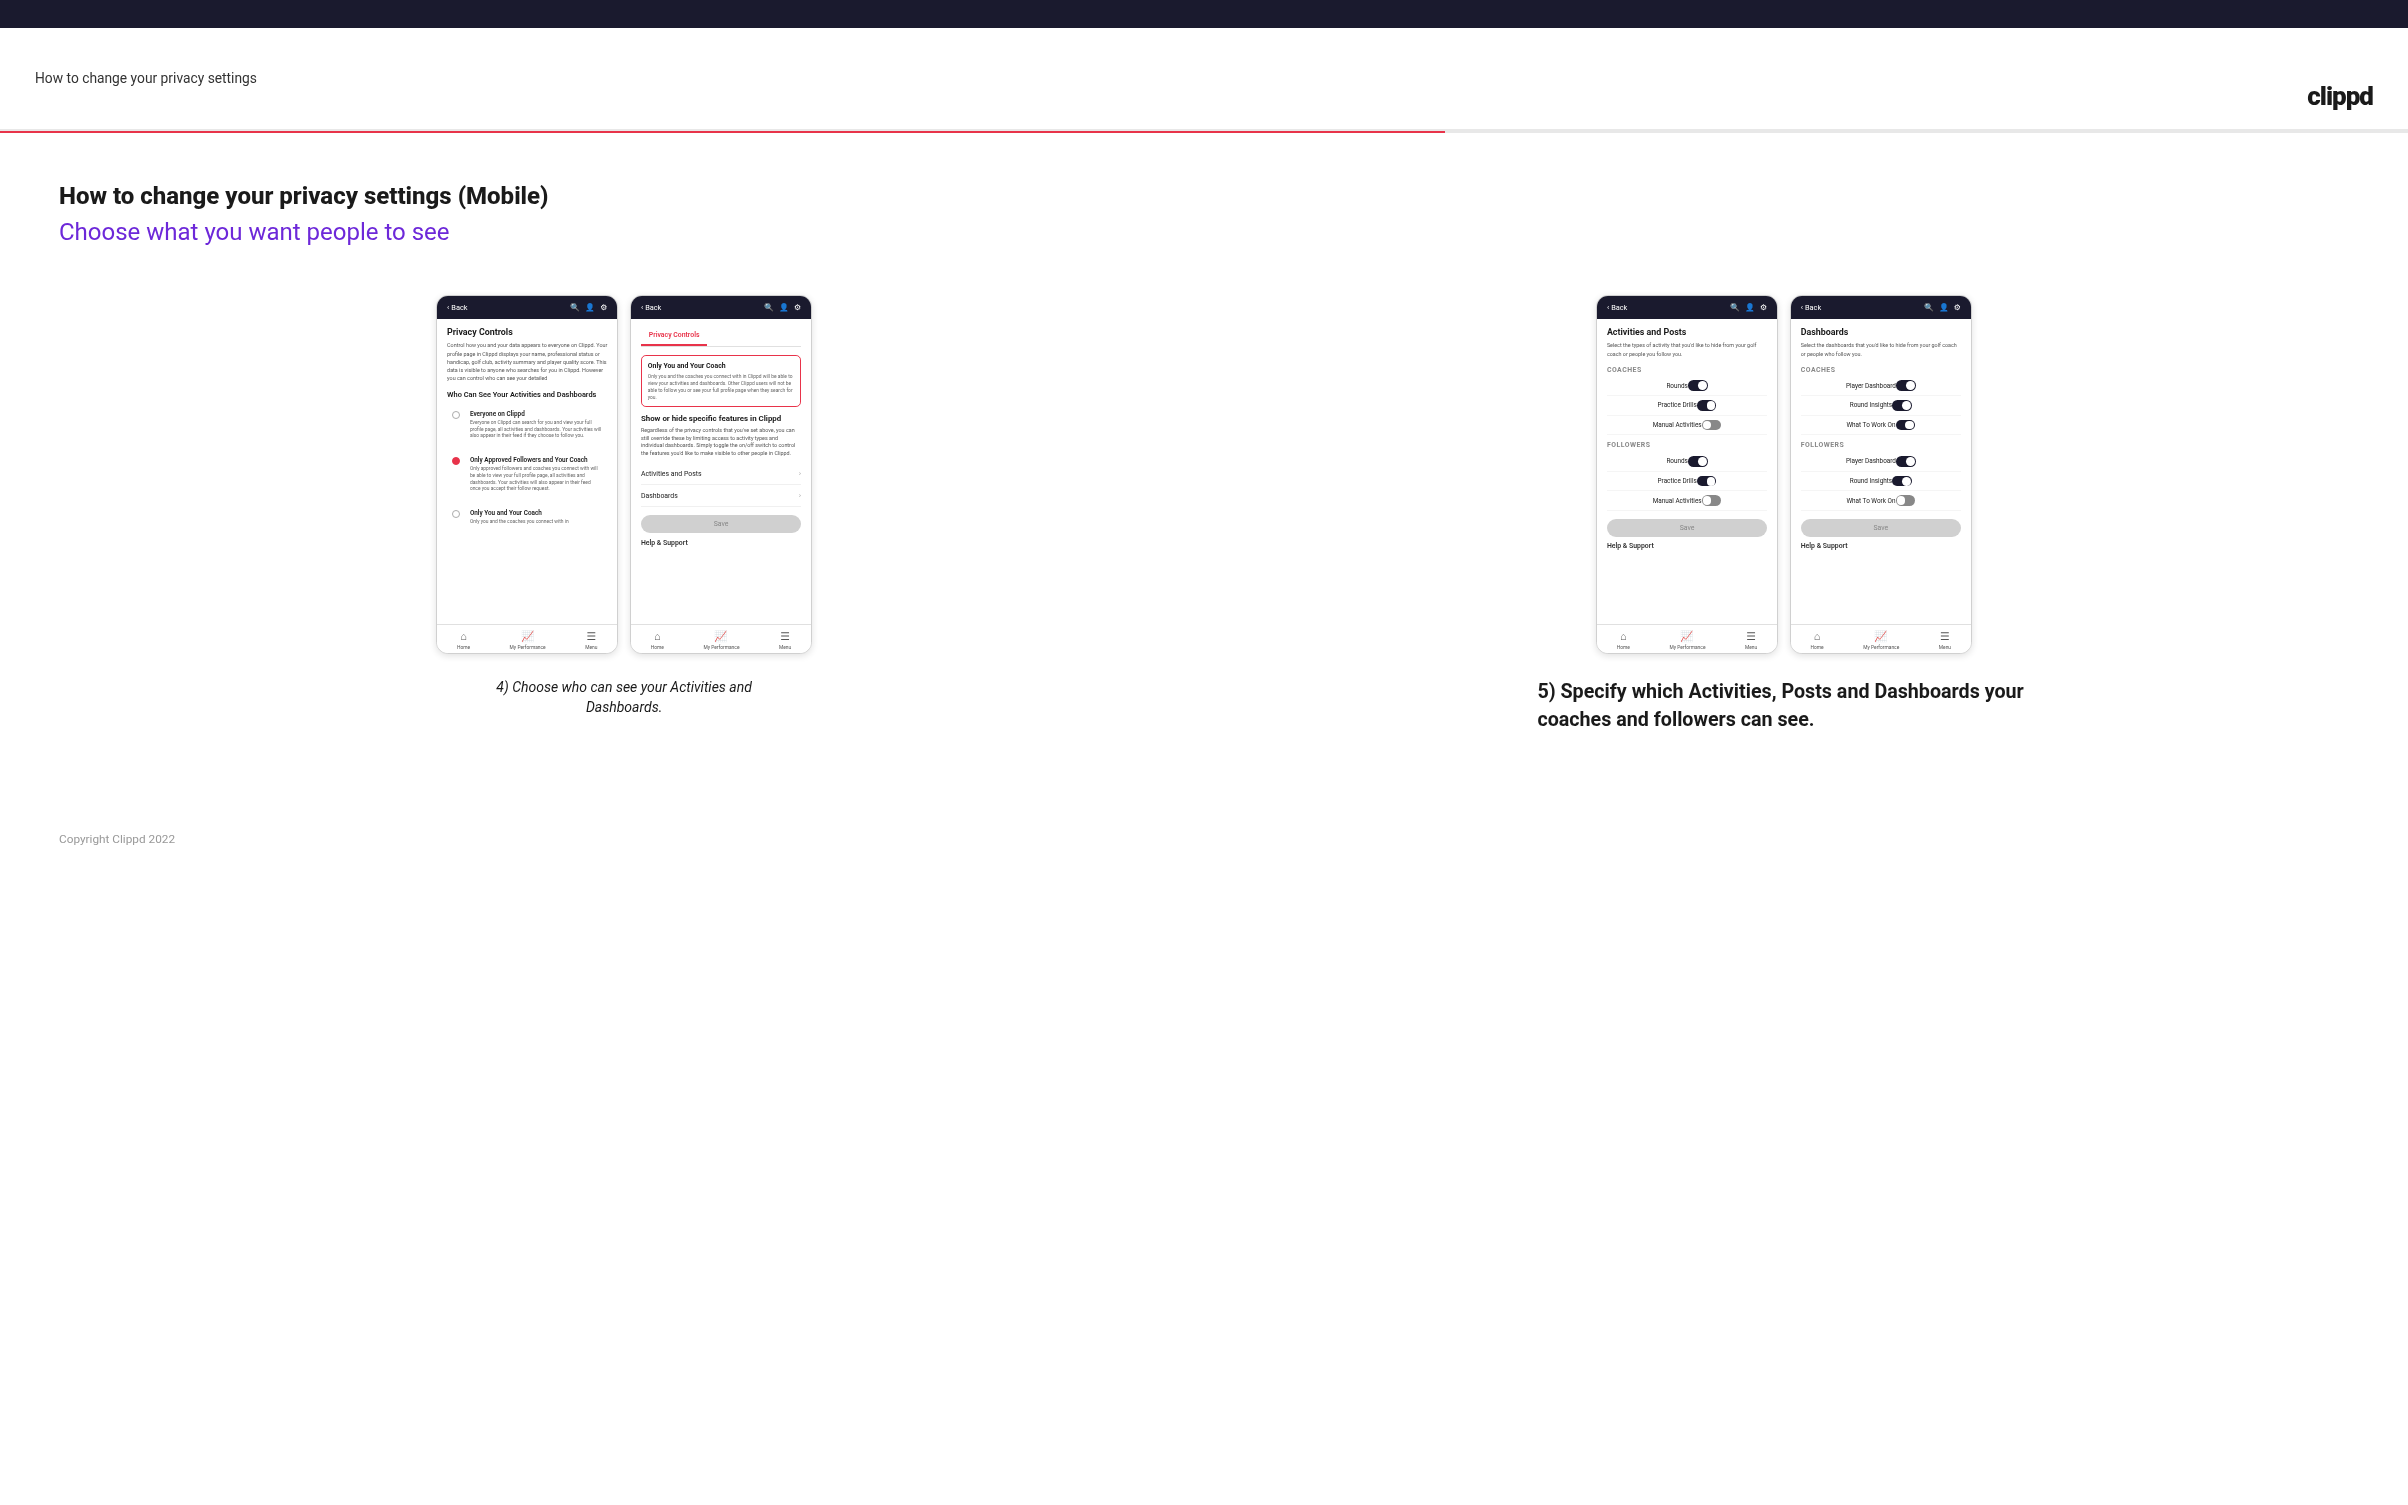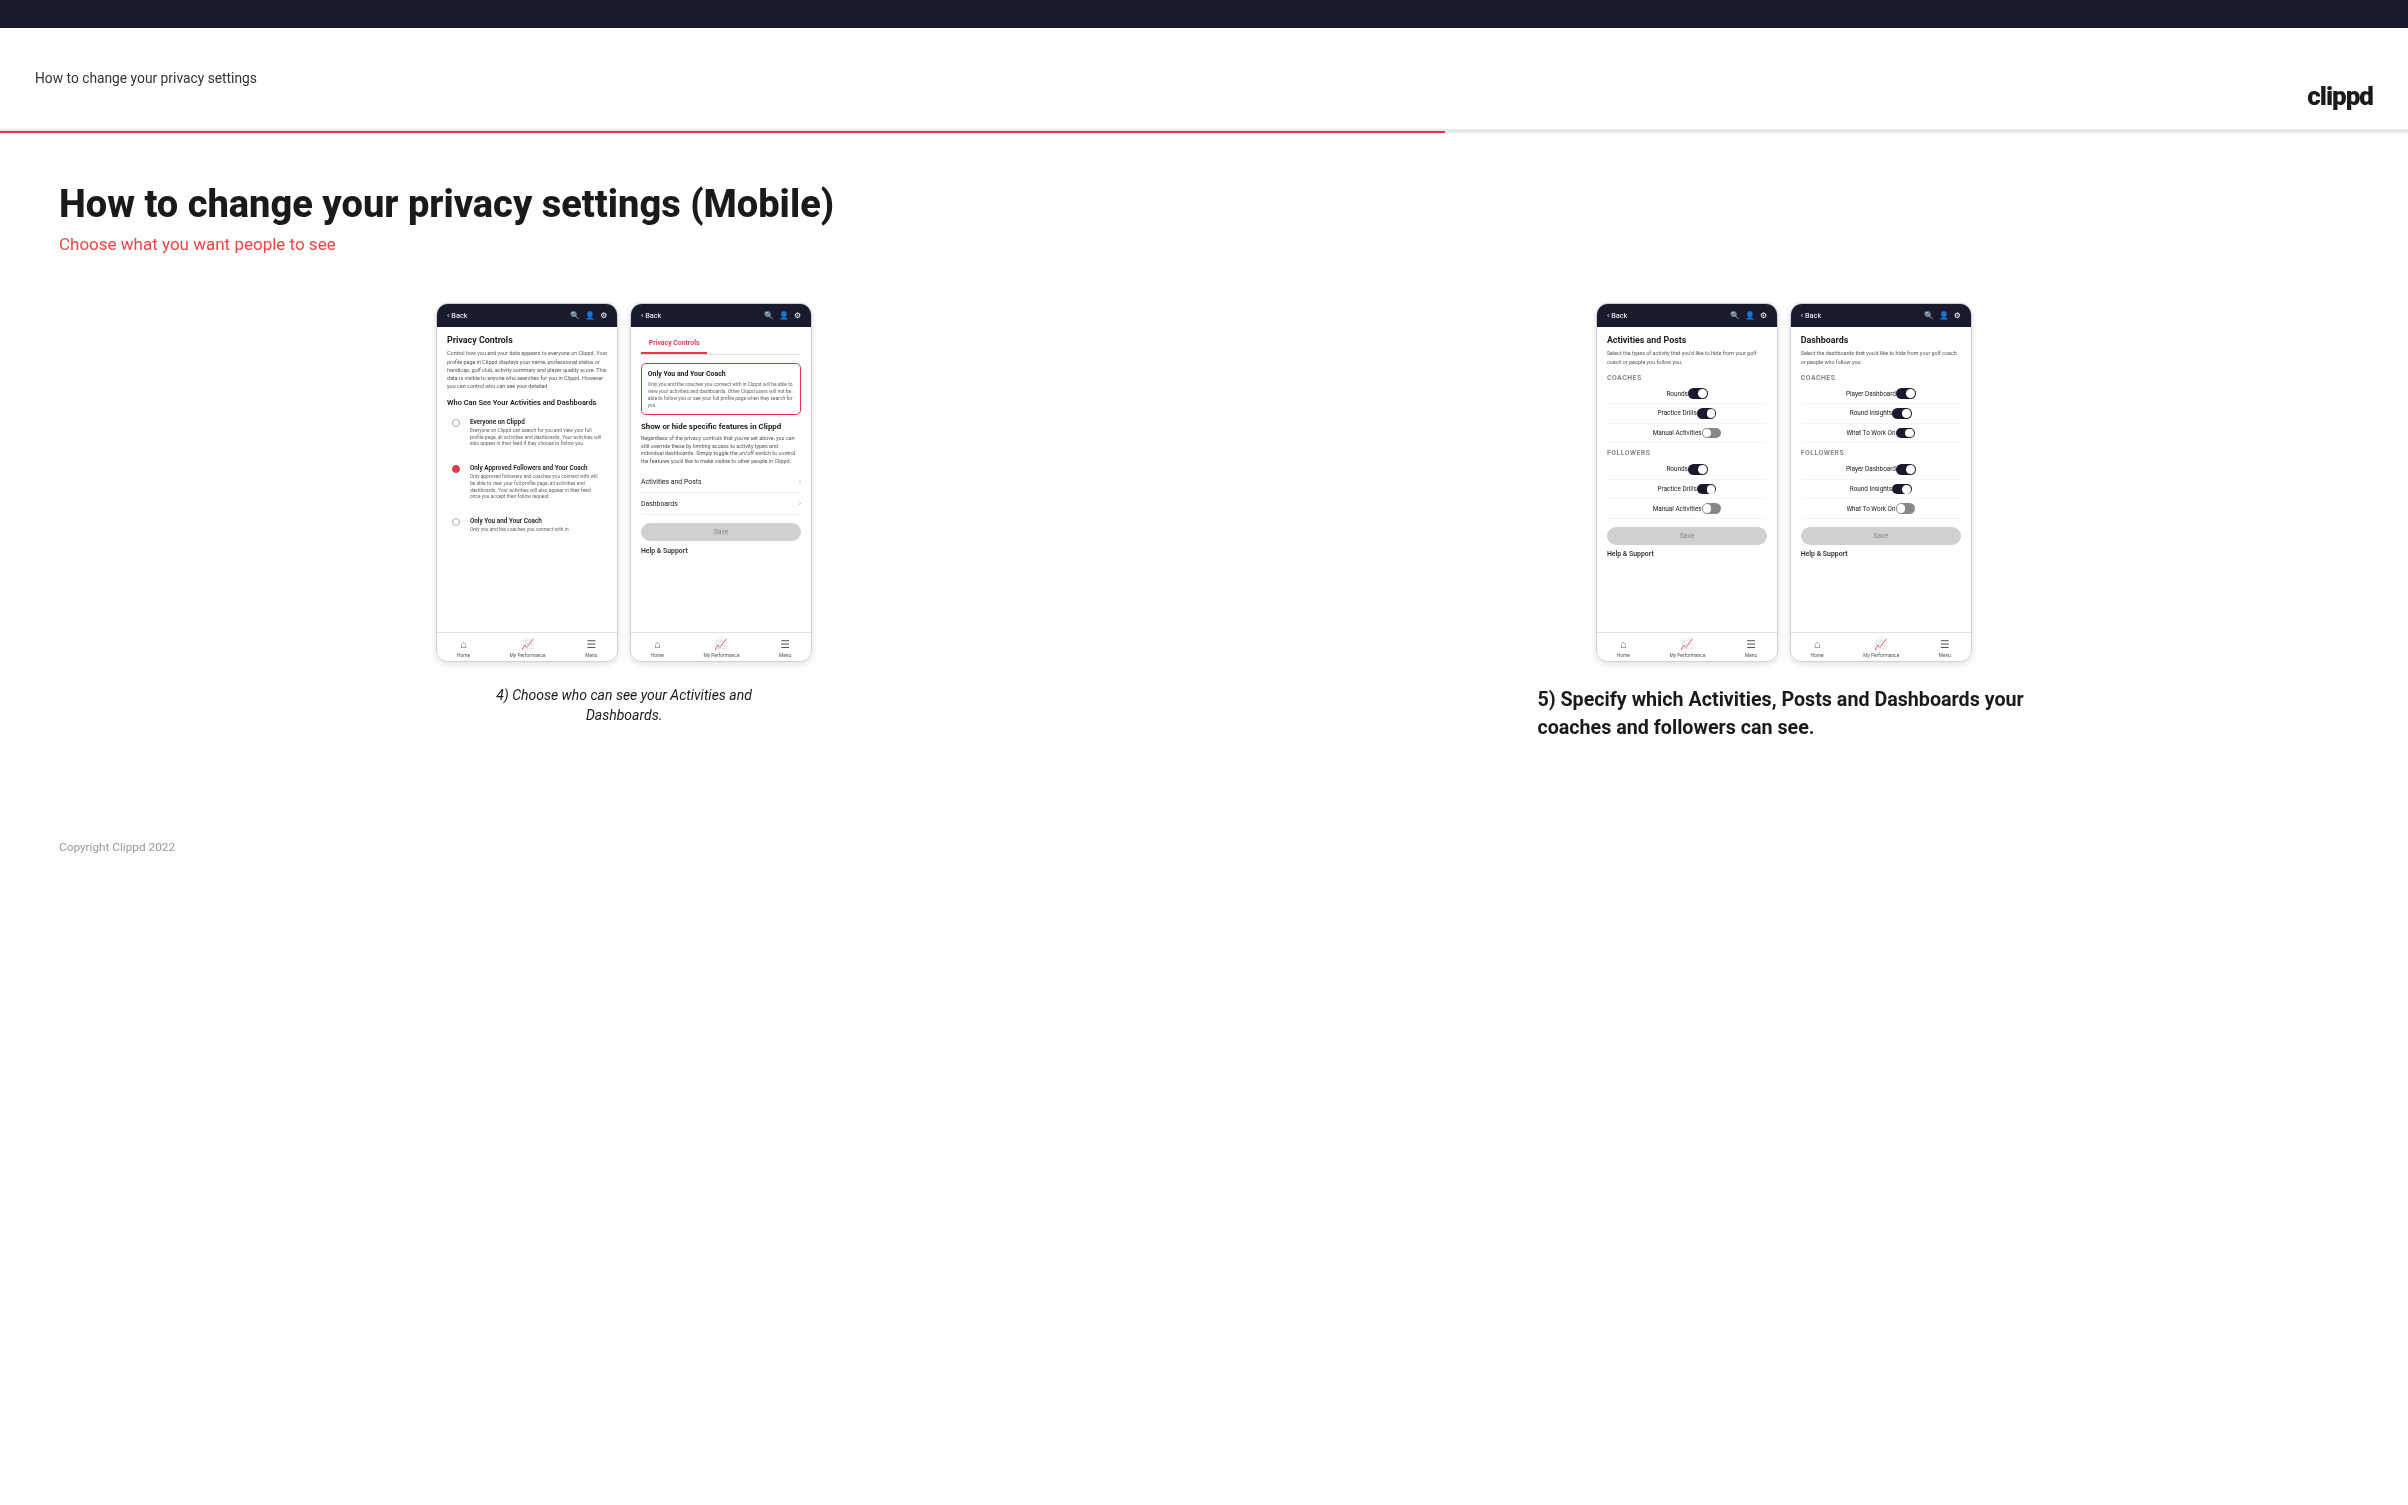--- a/index.html
+++ b/index.html
@@ -46,28 +46,28 @@
       background: linear-gradient(to right, #e8334a 60%, #e8e8e8 60%);
       margin: 0;
     }
 
     
     .main {
       padding: 49px 59px 59px;
     }
 
     .page-title {
-      font-size: 38px;
+      font-size: 24px;
       font-weight: 800;
       color: #1a1a1a;
       margin-bottom: 7.9px;
     }
     .page-subtitle {
-      font-size: 17px;
-      color: #ef4444;
+      font-size: 24px;
+      color: #6d28d9;
       margin-bottom: 49px;
     }
 
     
     .mockups-row {
       display: flex;
       gap: 29.6px;
       align-items: flex-start;
       margin-bottom: 19.7px;
     }

